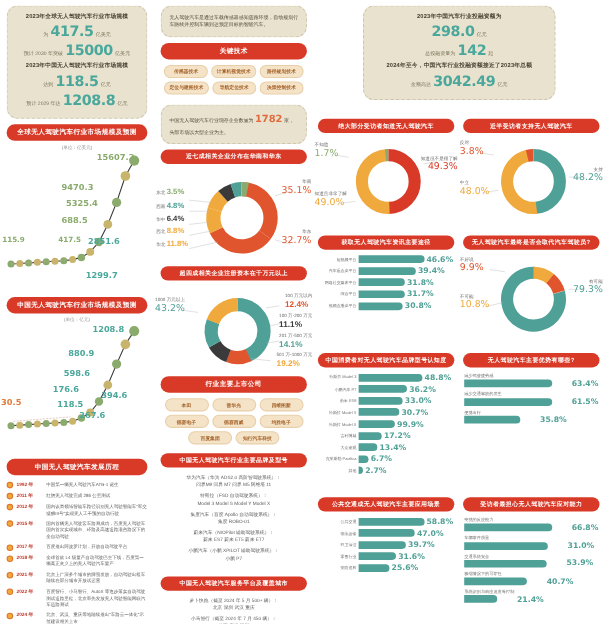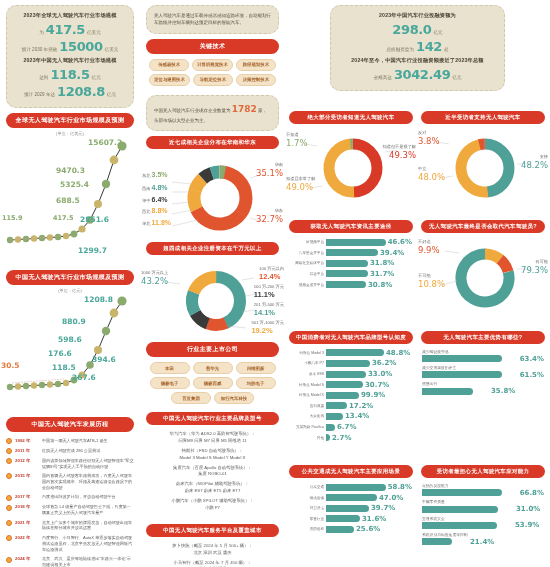--- a/index.html
+++ b/index.html
@@ -645,20 +645,27 @@
           </div>
         </div>
         <div class="barrow">
           <div class="barname">交通系统安全</div>
           <div class="barline">
             <span class="bar" style="width:75px"></span>
             <span class="barval">53.9%</span>
           </div>
         </div>
         <div class="barrow">
+          <div class="barname">极端情况下的可靠性</div>
+          <div class="barline">
+            <span class="bar" style="width:57px"></span>
+            <span class="barval">40.7%</span>
+          </div>
+        </div>
+        <div class="barrow">
           <div class="barname">系统识别与响应速度等控制</div>
           <div class="barline">
             <span class="bar" style="width:30px"></span>
             <span class="barval">21.4%</span>
           </div>
         </div>
       </div>
     </div>
 
   </div>

